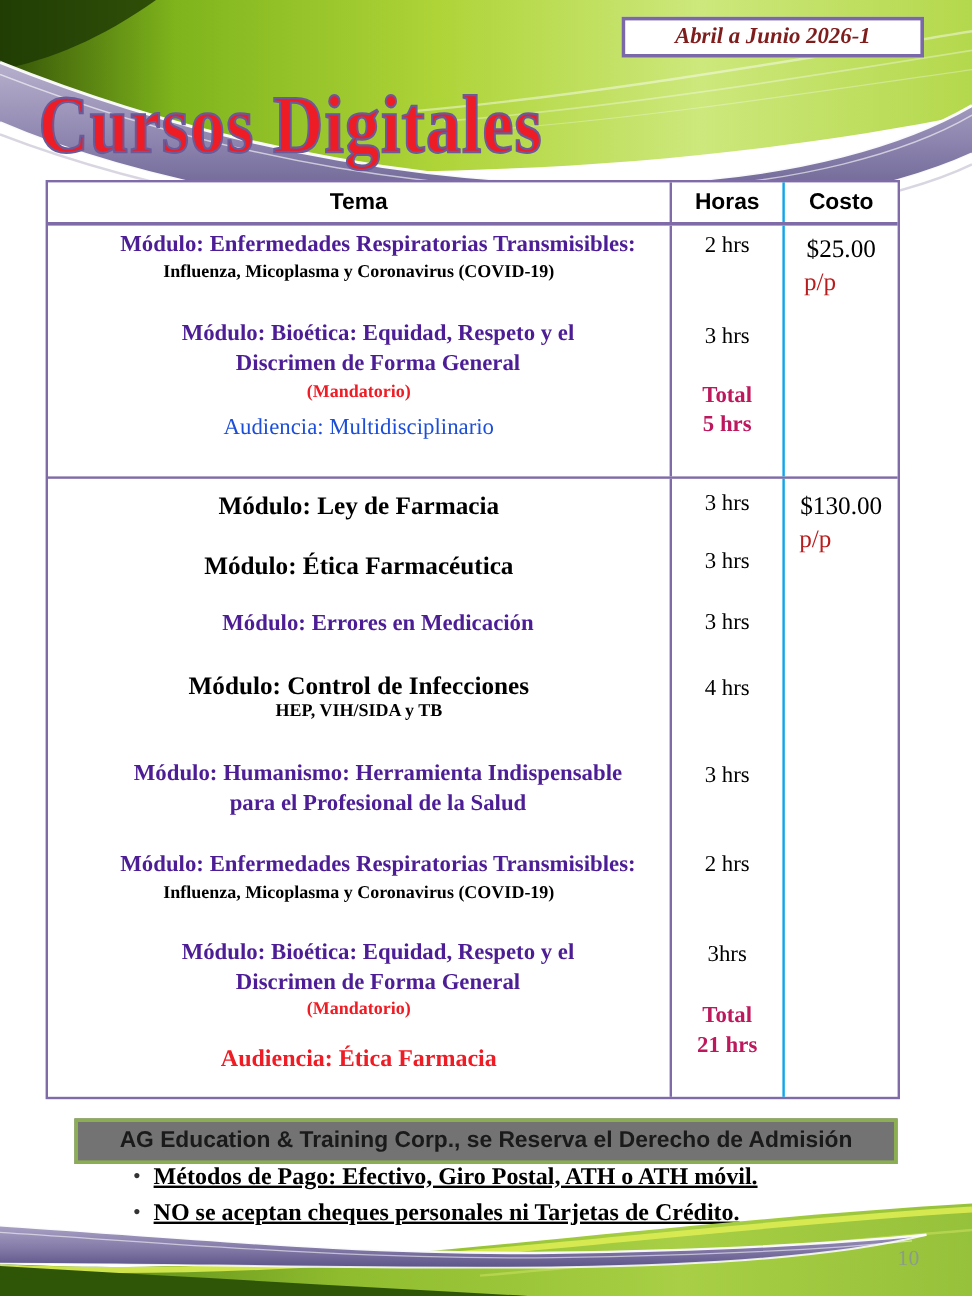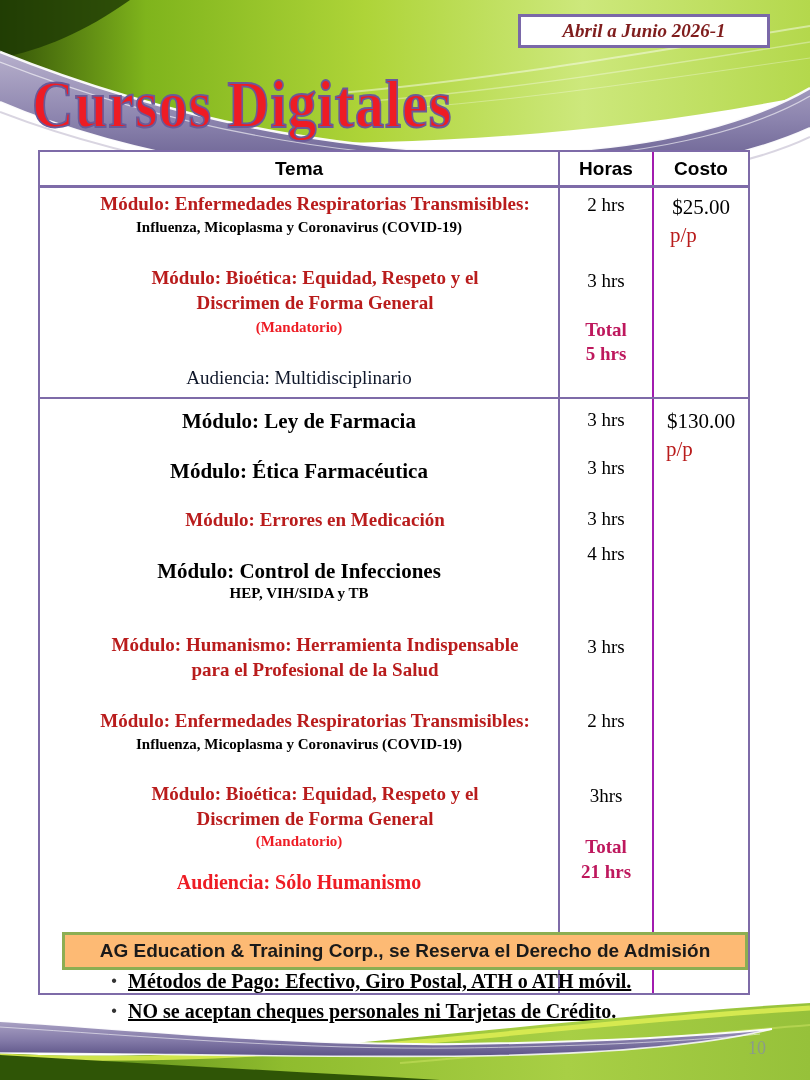--- a/index.html
+++ b/index.html
@@ -32,44 +32,44 @@
   }
 
   
   .course-table {
     position:absolute; left:38px; top:150px; width:712px;
     border:2px solid #7e6ba8; box-sizing:border-box; background:#fff;
   }
   .t-row { display:flex; position:relative; }
   .thead { height:33px; border-bottom:3px solid #7e6ba8; }
   .row1  { height:209px; border-bottom:2px solid #7e6ba8; }
-  .row2  { height:594px; }
+  .row2  { height:515px; }
   .c-tema  { width:518px; position:relative; }
   .c-horas { width:92px;  position:relative; border-left:2px solid #7e6ba8; }
-  .c-costo { flex:1;      position:relative; border-left:2px solid #a21caf; }
+  .c-costo { flex:1;      position:relative; border-left:2px solid #0ea5e9; }
   .thead .c-tema, .thead .c-horas, .thead .c-costo {
     display:flex; align-items:center; justify-content:center;
     font:700 19px "Liberation Sans", sans-serif; color:#000;
   }
   .line { position:absolute; left:0; right:0; text-align:center; white-space:nowrap; }
-  .mod-title   { font:700 19px "Liberation Serif", serif; color:#b91c1c;padding-left:32px; }
+  .mod-title   { font:700 19px "Liberation Serif", serif; color:#4c1d95;padding-left:32px; }
   .mod-title-lg{ font:700 21px "Liberation Serif", serif; color:#000; }
   .mod-sub     { font:700 15px "Liberation Serif", serif; color:#000; }
   .mod-note    { font:700 15px "Liberation Serif", serif; color:#ee1c24; }
-  .aud-plain   { font:400 19px "Liberation Serif", serif; color:#0f172a;margin-top:21px; }
+  .aud-plain   { font:400 19px "Liberation Serif", serif; color:#1d4ed8; }
   .aud-red     { font:700 20px "Liberation Serif", serif; color:#ee1c24; }
   .hrs         { font:400 19px "Liberation Serif", serif; color:#000; }
   .hrs-b       { font:700 19px "Liberation Serif", serif; color:#be185d; }
   .cost        { font:400 21px "Liberation Serif", serif; color:#000; }
   .cost-unit   { text-align:left; font:400 21px "Liberation Serif", serif; color:#b91c1c; }
 
   
   .admission-box {
     position:absolute; left:62px; top:932px; width:686px; height:38px;
-    background:#fdba74; border:3px solid #8cae52; box-sizing:border-box;
+    background:#737373; border:3px solid #8cae52; box-sizing:border-box;
     display:flex; align-items:center; justify-content:center;
     font:700 19px "Liberation Sans", sans-serif; color:#1a1a1a;
   }
   .bullets { position:absolute; left:100px; top:968px; width:640px; }
   .bullet-row { display:flex; align-items:flex-start; margin-bottom:4px; }
   .bullet-dot {
     width:28px; text-align:center; font:400 16px "Liberation Sans", sans-serif;
     color:#333; line-height:26px;
   }
   .bullet-text { font:700 20px "Liberation Serif", serif; color:#000; line-height:26px;text-decoration:underline; }
@@ -150,27 +150,27 @@
       <div class="line mod-title-lg" style="top:60px">Módulo: Ética Farmacéutica</div>
       <div class="line mod-title-lg" style="top:160px">Módulo: Control de Infecciones</div>
       <div class="line mod-sub" style="top:186px">HEP, VIH/SIDA y TB</div>
       <div class="line mod-title" style="top:235px">Módulo: Humanismo: Herramienta Indispensable</div>
       <div class="line mod-title" style="top:260px">para el Profesional de la Salud</div>
       <div class="line mod-title" style="top:311px">Módulo: Enfermedades Respiratorias Transmisibles:</div>
       <div class="line mod-sub" style="top:337px">Influenza, Micoplasma y Coronavirus (COVID-19)</div>
       <div class="line mod-title" style="top:384px">Módulo: Bioética: Equidad, Respeto y el</div>
       <div class="line mod-title" style="top:409px">Discrimen de Forma General</div>
       <div class="line mod-note" style="top:434px">(Mandatorio)</div>
-      <div class="line aud-red" style="top:472px">Audiencia: Sólo Humanismo</div>
+      <div class="line aud-red" style="top:472px">Audiencia: Ética Farmacia</div>
     </div>
     <div class="c-horas">
       <div class="line hrs" style="top:10px">3 hrs</div>
       <div class="line hrs" style="top:58px">3 hrs</div>
       <div class="line hrs" style="top:109px">3 hrs</div>
-      <div class="line hrs" style="top:144px">4 hrs</div>
+      <div class="line hrs" style="top:164px">4 hrs</div>
       <div class="line hrs" style="top:237px">3 hrs</div>
       <div class="line hrs" style="top:311px">2 hrs</div>
       <div class="line hrs" style="top:386px">3hrs</div>
       <div class="line hrs-b" style="top:437px">Total</div>
       <div class="line hrs-b" style="top:462px">21 hrs</div>
     </div>
     <div class="c-costo">
       <div class="line cost" style="top:10px">$130.00</div>
       <div class="line cost-unit" style="top:38px; padding-left:12px">p/p</div>
     </div>

